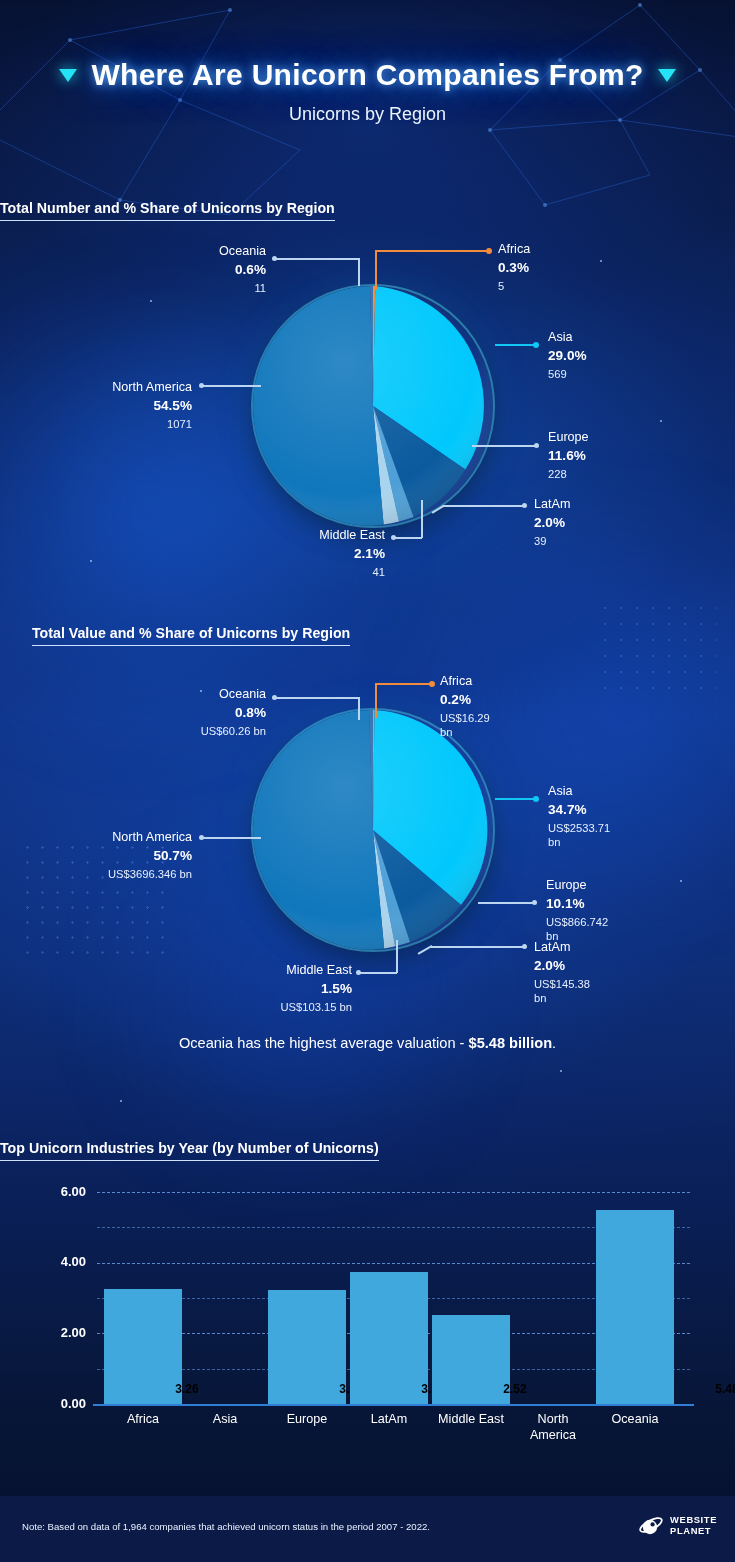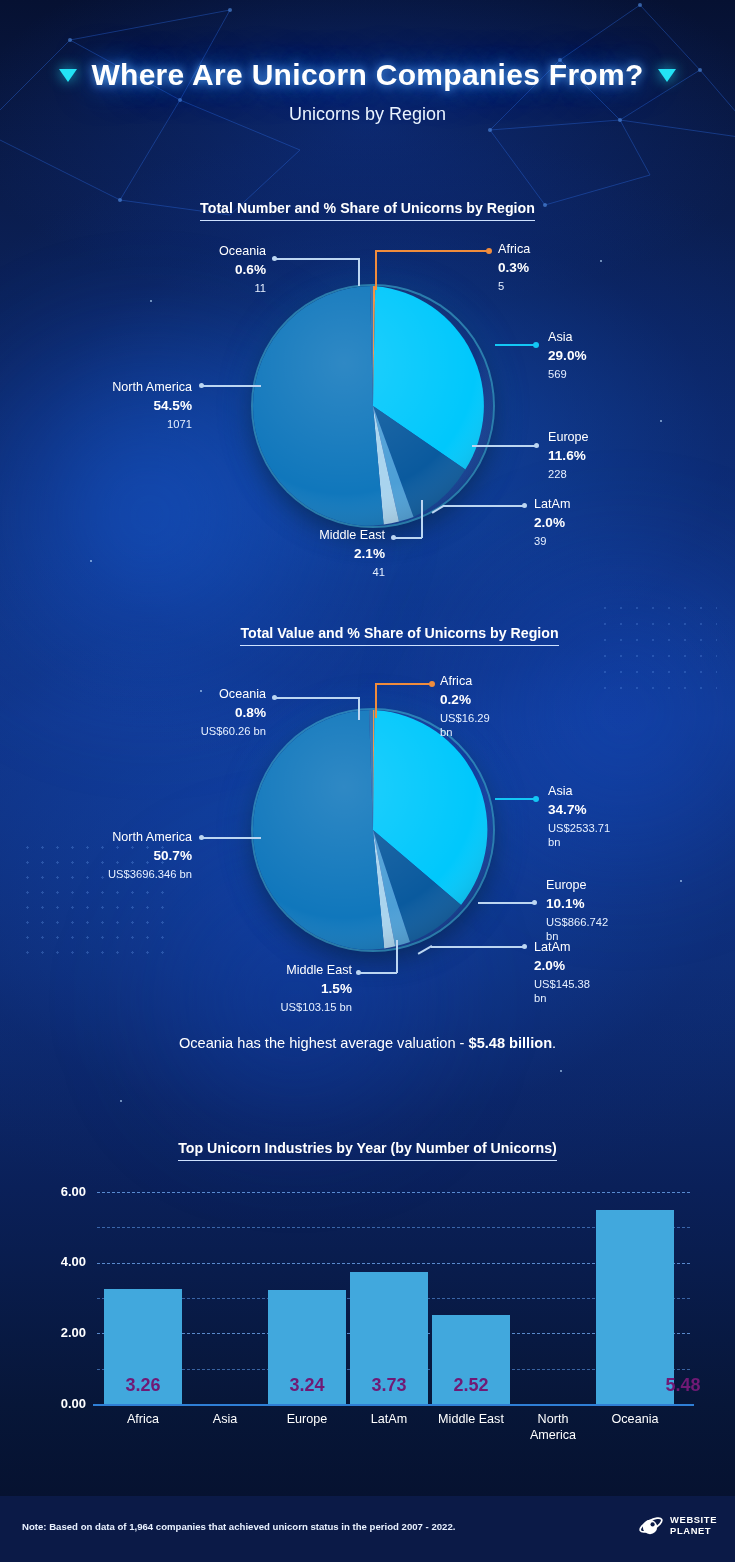--- a/index.html
+++ b/index.html
@@ -41,21 +41,21 @@
   .tri{width:0;height:0;border-left:9px solid transparent;border-right:9px solid transparent;
        border-top:13px solid #23e3f5;filter:drop-shadow(0 0 7px rgba(35,227,245,.95));}
   h1.title{
     font-size:30px;font-weight:bold;letter-spacing:.3px;color:#ffffff;
     text-shadow:0 0 10px rgba(90,175,255,.95),0 0 22px rgba(40,120,255,.75),0 0 38px rgba(20,90,240,.55);
   }
   .subtitle{margin-top:12px;font-size:18px;color:#eaf4ff;font-weight:500;}
 
   
   .sect-title{
-    position:absolute;width:735px;text-align:center;font-size:14.2px;font-weight:bold;color:#ffffff;z-index:6;
+    position:absolute;width:735px;text-align:left;font-size:14.2px;font-weight:bold;color:#ffffff;z-index:6;
   }
   .sect-title span{border-bottom:1.6px solid #cfe2ff;padding-bottom:4px;display:inline-block;}
 
   
   .pie-wrap{position:absolute;z-index:4;}
   .pie{position:absolute;width:240px;height:240px;border-radius:50%;
        box-shadow:0 0 0 2px rgba(70,185,215,.55), 0 10px 28px rgba(0,0,0,.45), 0 0 34px rgba(20,120,220,.35);}
   .pie svg{display:block;border-radius:50%;}
 
   .lbl{position:absolute;line-height:1.25;z-index:7;}
@@ -77,26 +77,26 @@
   .caption{position:absolute;width:735px;text-align:center;font-size:14.6px;color:#ffffff;z-index:6;}
   .caption b{font-weight:bold;}
 
   
   .barchart{position:absolute;z-index:5;}
   .ylab{position:absolute;font-size:13px;font-weight:bold;color:#ffffff;text-align:right;width:46px;}
   .grid{position:absolute;height:0;border-top:1.4px dashed rgba(120,180,255,.72);}
   .grid.minor{border-top:1.4px dashed rgba(95,155,235,.58);}
   .axis{position:absolute;height:2px;background:#2f7fd6;}
   .bar{position:absolute;background:#41a8dd;}
-  .bval{position:absolute;width:100%;text-align:center;font-size:18px;font-weight:bold;color:#701a75;}
+  .bval{position:absolute;width:100%;text-align:center;font-size:12px;font-weight:bold;color:#000000;margin-left:44px;}
   .xlab{position:absolute;text-align:center;font-size:12.6px;color:#ffffff;line-height:1.25;}
 
   
   .footer{position:absolute;left:0;bottom:0;width:735px;height:66px;background:#0b1a47;z-index:8;}
-  .note{position:absolute;left:22px;top:25px;font-size:9.6px;color:#e9f1ff;font-weight:bold;}
+  .note{position:absolute;left:22px;top:25px;font-size:9.6px;color:#e9f1ff;}
   .logo{position:absolute;right:18px;top:17px;display:flex;align-items:center;gap:6px;}
   .logo .mark{width:26px;height:26px;position:relative;}
   .logo .txt{font-size:9.4px;font-weight:bold;line-height:1.15;color:#ffffff;letter-spacing:.6px;}
 </style>
 </head>
 <body>
 
 <div class="page">
 
   <div class="blob b1"></div>

